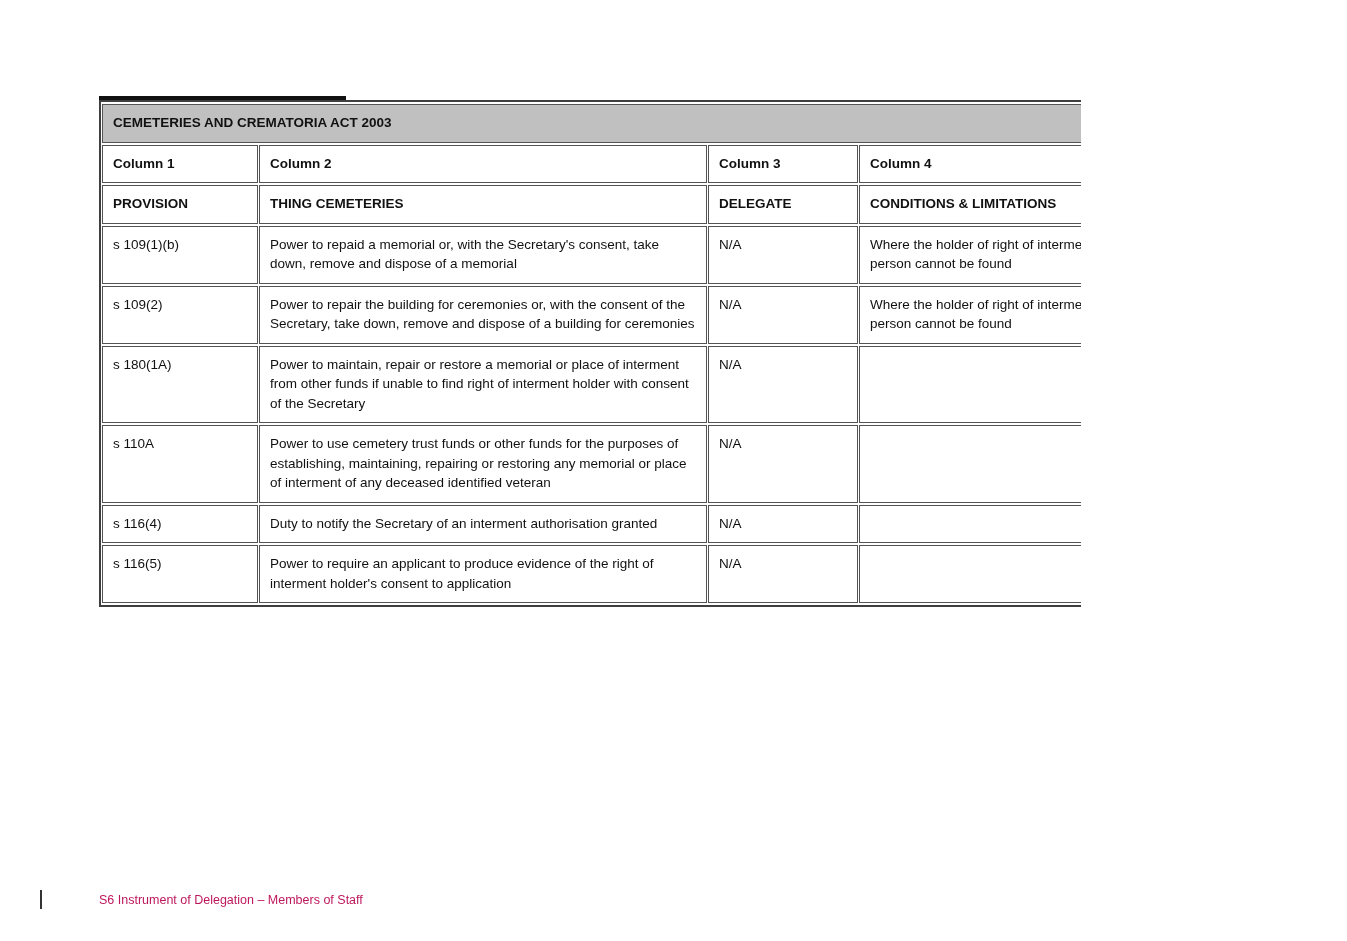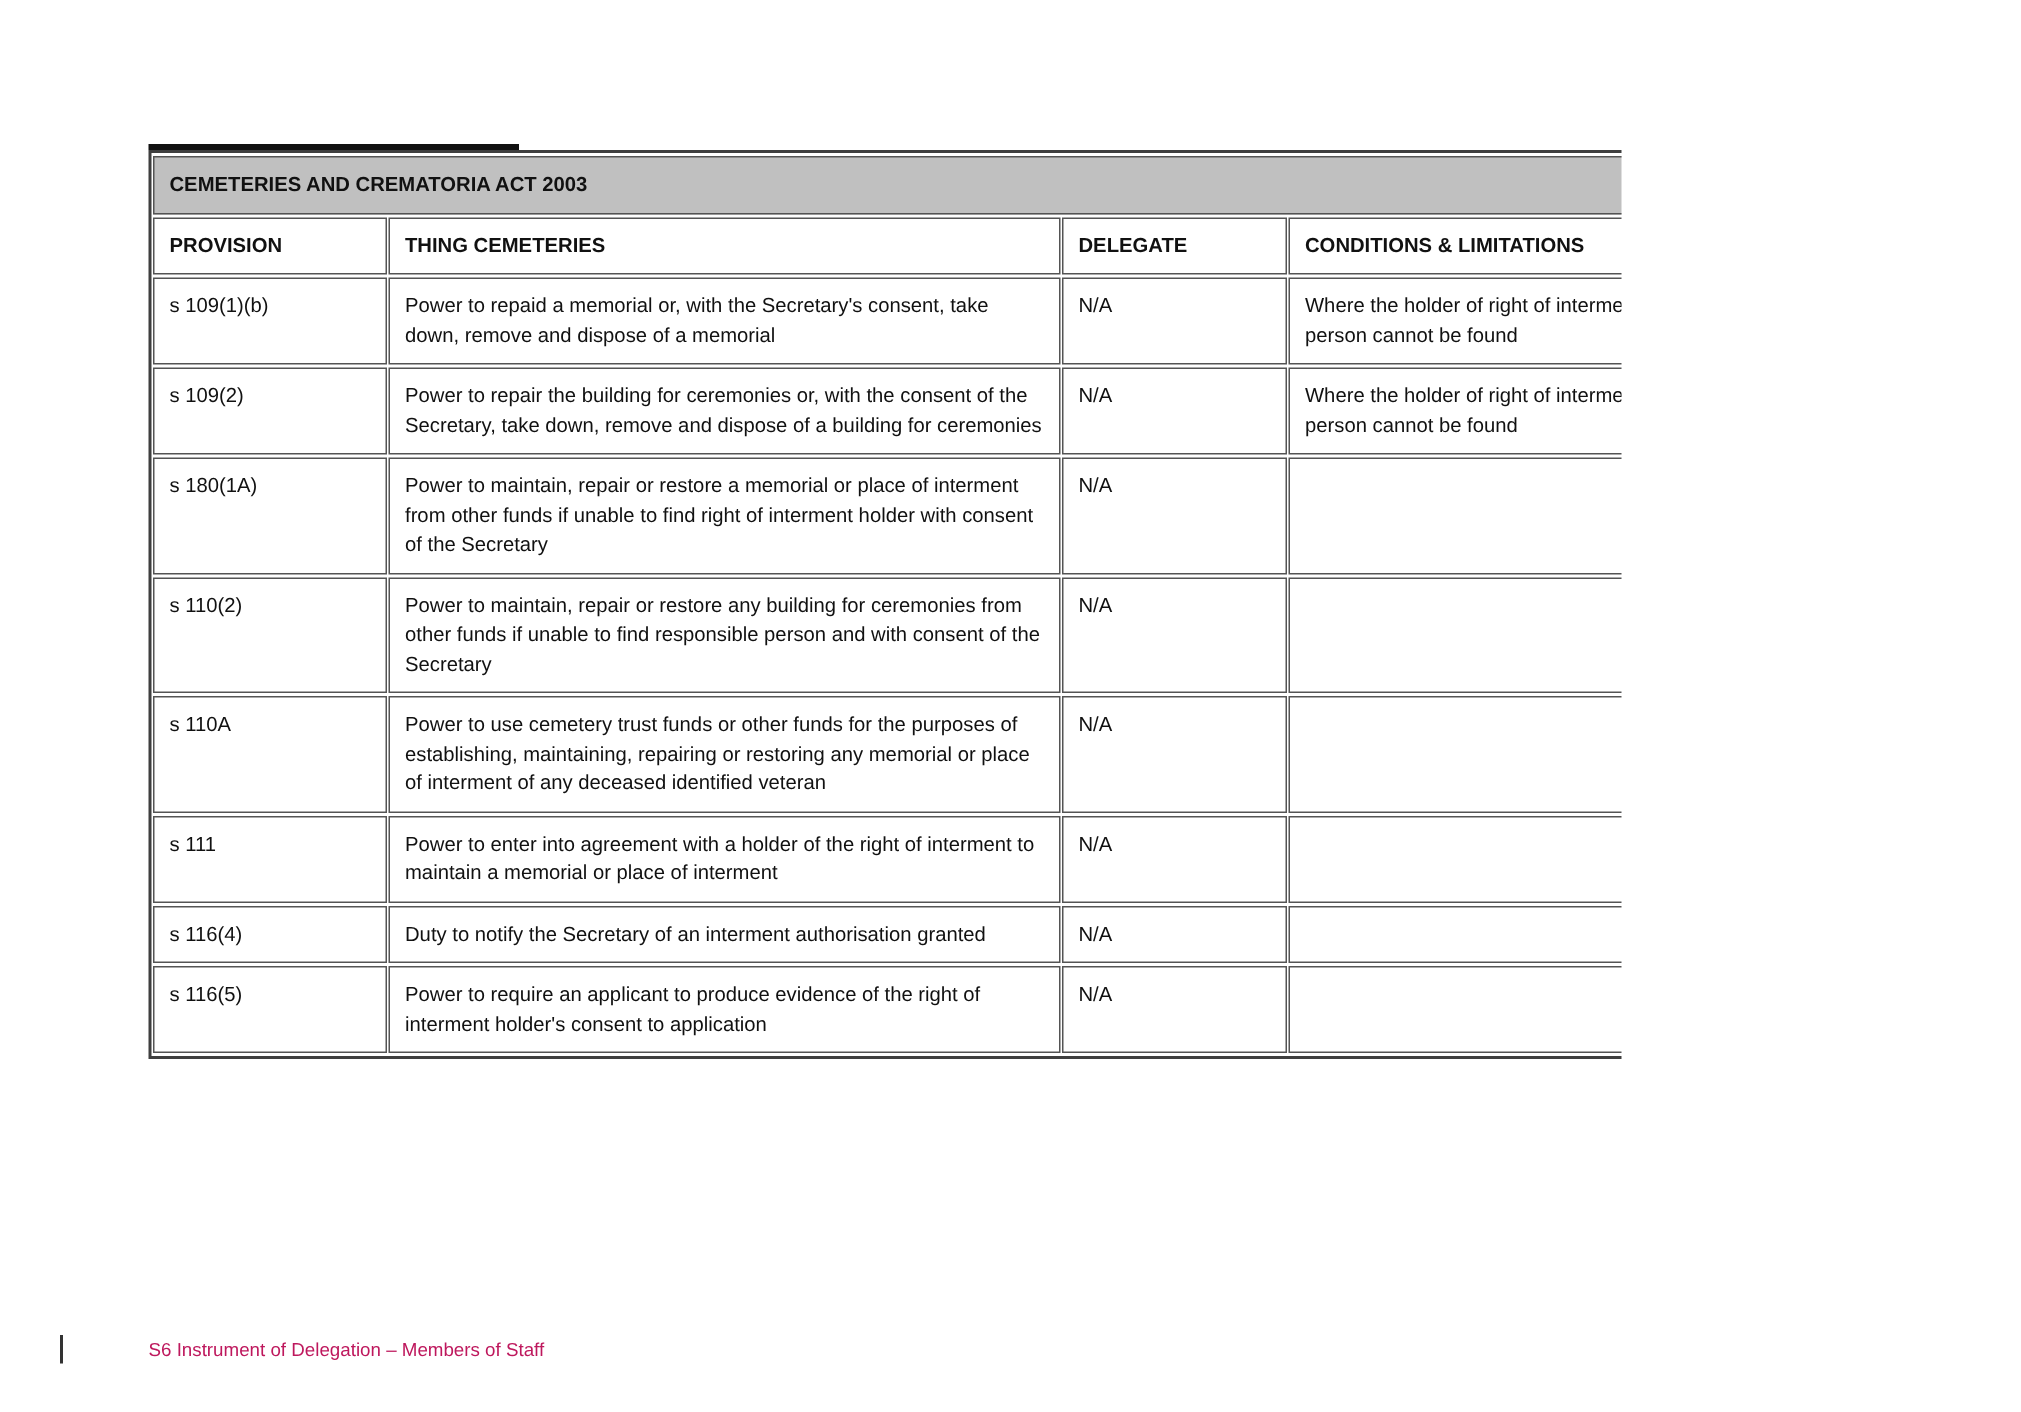--- a/index.html
+++ b/index.html
@@ -89,20 +89,26 @@
       <col style="width:156px">
       <col style="width:448px">
       <col style="width:150px">
       <col style="width:375px">
     </colgroup>
     <tbody>
       <tr>
         <td class="act-title" colspan="4">CEMETERIES AND CREMATORIA ACT 2003</td>
       </tr>
       <tr>
+        <td class="col-label">Column 1</td>
+        <td class="col-label">Column 2</td>
+        <td class="col-label">Column 3</td>
+        <td class="col-label">Column 4</td>
+      </tr>
+      <tr>
         <td class="col-header">PROVISION</td>
         <td class="col-header">THING CEMETERIES</td>
         <td class="col-header">DELEGATE</td>
         <td class="col-header">CONDITIONS &amp; LIMITATIONS</td>
       </tr>
 
       <tr>
         <td>s 109(1)(b)</td>
         <td>Power to repaid a memorial or, with the Secretary's consent, take down, remove and dispose of a memorial</td>
         <td>N/A</td>
@@ -114,34 +120,22 @@
         <td>N/A</td>
         <td>Where the holder of right of interment or responsible person cannot be found</td>
       </tr>
       <tr>
         <td>s 180(1A)</td>
         <td>Power to maintain, repair or restore a memorial or place of interment from other funds if unable to find right of interment holder with consent of the Secretary</td>
         <td>N/A</td>
         <td></td>
       </tr>
       <tr>
-        <td>s 110(2)</td>
-        <td>Power to maintain, repair or restore any building for ceremonies from other funds if unable to find responsible person and with consent of the Secretary</td>
-        <td>N/A</td>
-        <td></td>
-      </tr>
-      <tr>
         <td>s 110A</td>
         <td>Power to use cemetery trust funds or other funds for the purposes of establishing, maintaining, repairing or restoring any memorial or place of interment of any deceased identified veteran</td>
-        <td>N/A</td>
-        <td></td>
-      </tr>
-      <tr>
-        <td>s 111</td>
-        <td>Power to enter into agreement with a holder of the right of interment to maintain a memorial or place of interment</td>
         <td>N/A</td>
         <td></td>
       </tr>
       <tr>
         <td>s 116(4)</td>
         <td>Duty to notify the Secretary of an interment authorisation granted</td>
         <td>N/A</td>
         <td></td>
       </tr>
       <tr>

